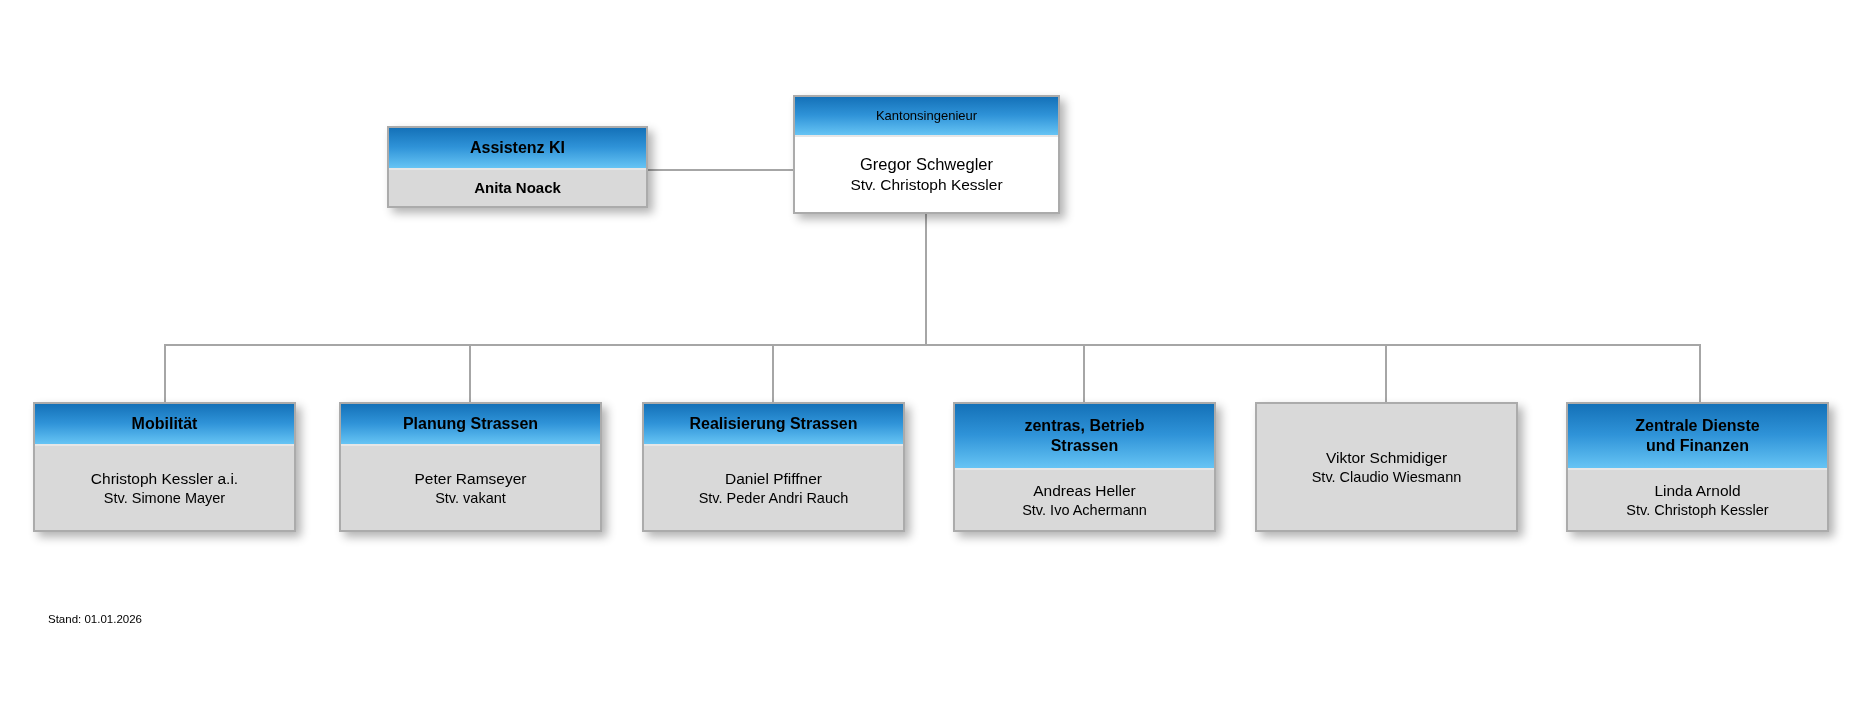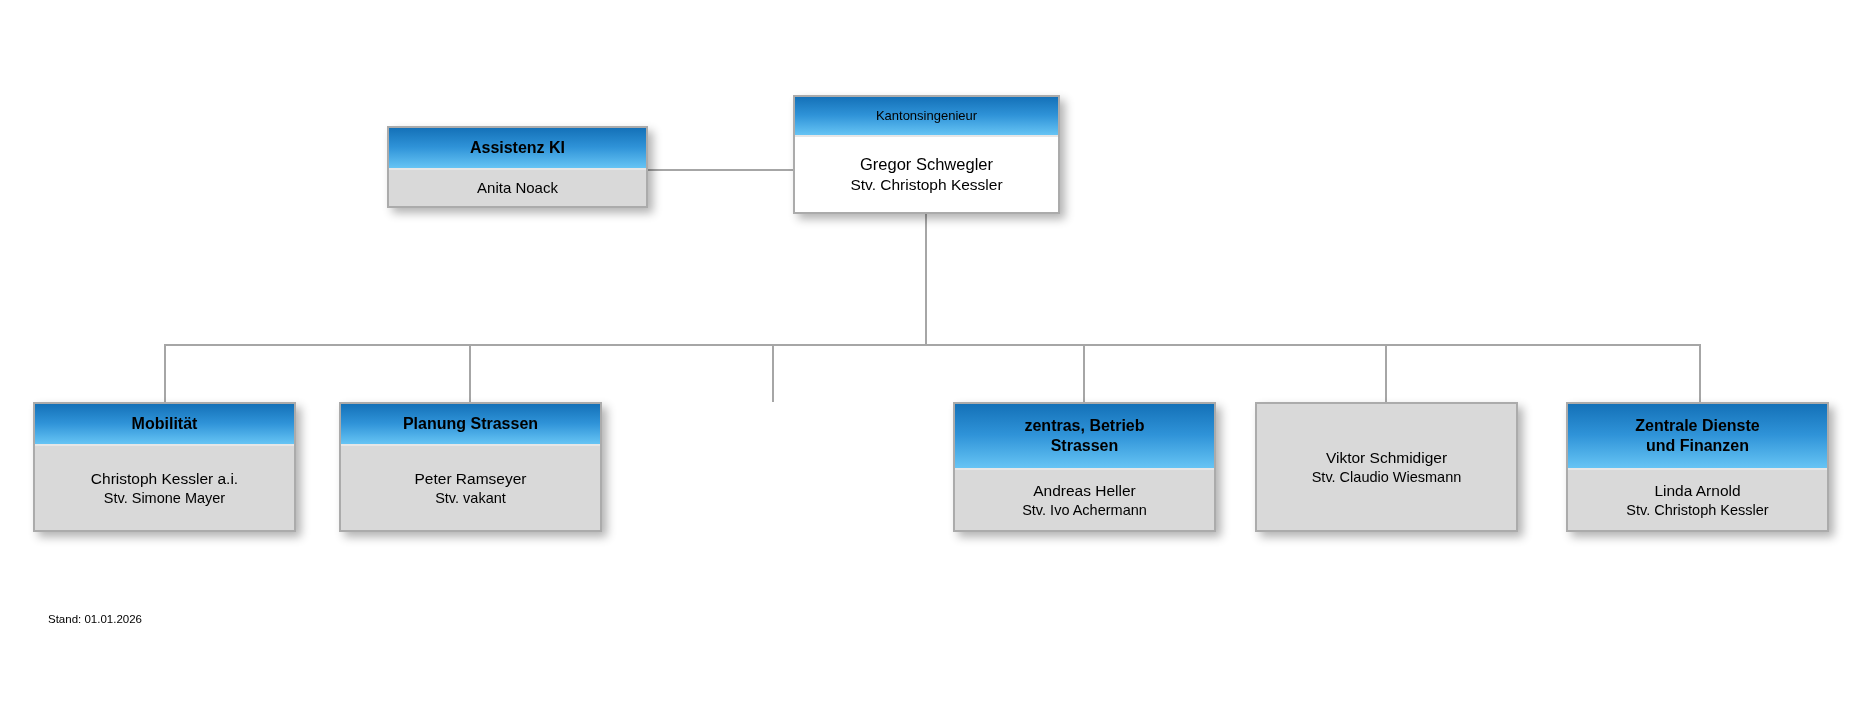--- a/index.html
+++ b/index.html
@@ -70,21 +70,21 @@
   .root-box .box-body { background: #ffffff; }
   .root-box .box-body .name   { font-size: 16.5px; }
   .root-box .box-body .deputy { font-size: 15.5px; }
 
   
   .assistant-box {
     left: 387px; top: 126px;
     width: 261px; height: 82px;
   }
   .assistant-box .box-header { height: 40px; }
-  .assistant-box .box-body .name { font-weight: normal; font-size: 15px; }
+  .assistant-box .box-body .name { font-weight: bold; font-size: 15px; }
 
   
   .dept {
     top: 402px;
     width: 263px; height: 130px;
   }
   .dept .box-header { height: 40px; }
   .dept.tall .box-header { height: 64px; }
   .d1 { left: 33px; }
   .d2 { left: 339px; }
@@ -149,20 +149,29 @@
   <div class="orgbox dept d2">
     <div class="box-header">
       <span class="title">Planung Strassen</span>
     </div>
     <div class="box-body">
       <div class="name">Peter Ramseyer</div>
       <div class="deputy">Stv. vakant</div>
     </div>
   </div>
 
+  <div class="orgbox dept d3">
+    <div class="box-header">
+      <span class="title">Realisierung Strassen</span>
+    </div>
+    <div class="box-body">
+      <div class="name">Daniel Pfiffner</div>
+      <div class="deputy">Stv. Peder Andri Rauch</div>
+    </div>
+  </div>
 
   <div class="orgbox dept tall d4">
     <div class="box-header">
       <span class="title">zentras, Betrieb
 Strassen</span>
     </div>
     <div class="box-body">
       <div class="name">Andreas Heller</div>
       <div class="deputy">Stv. Ivo Achermann</div>
     </div>

